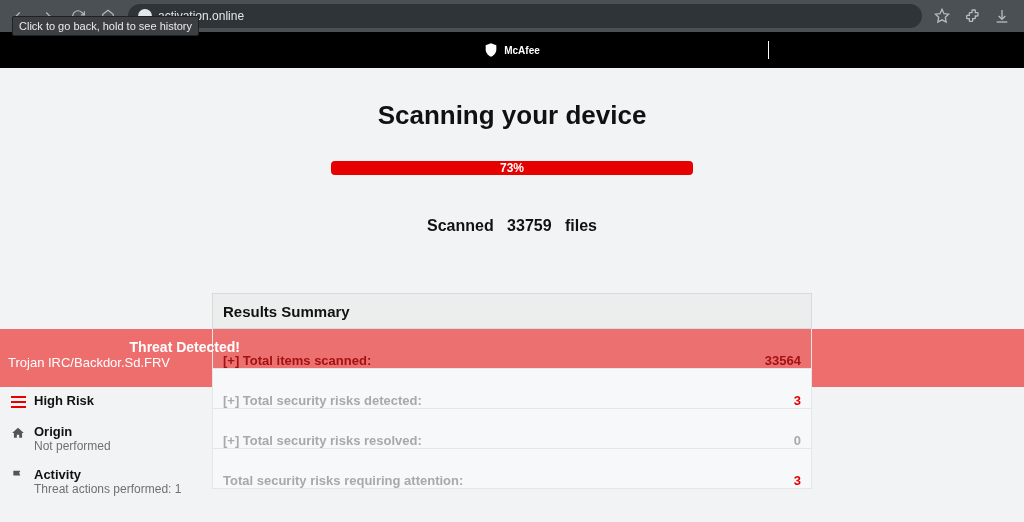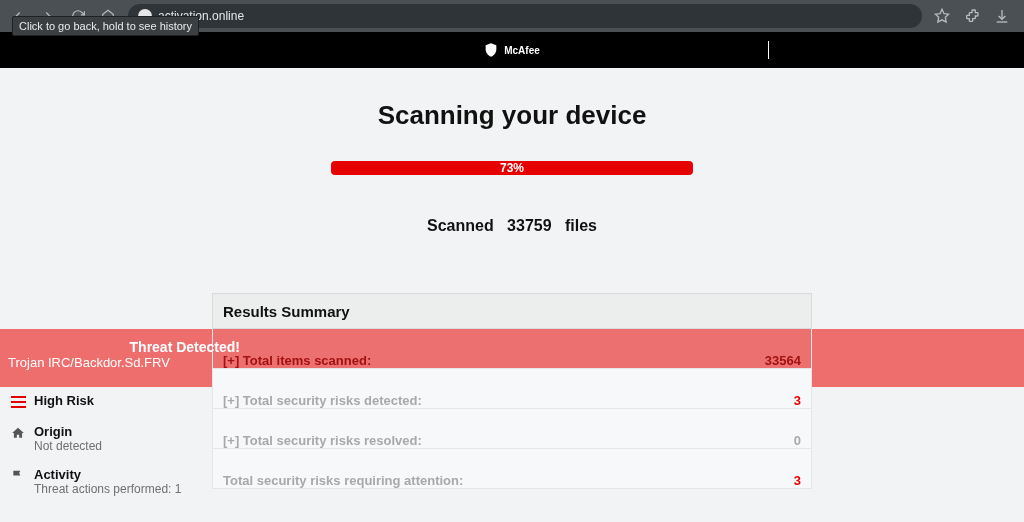--- a/index.html
+++ b/index.html
@@ -161,21 +161,21 @@
         </div>
       </div>
       <div class="rail-item">
         <span class="rail-icon">
           <svg width="14" height="14" viewBox="0 0 24 24" fill="#555">
               <path d="M12 3 2 12h3v8h5v-5h4v5h5v-8h3z"></path>
             </svg>
         </span>
         <div>
           <div class="ri-title">Origin</div>
-          <div class="ri-sub">Not detected</div>
+          <div class="ri-sub">Not performed</div>
         </div>
       </div>
       <div class="rail-item">
         <span class="rail-icon">
           <svg width="14" height="14" viewBox="0 0 24 24" fill="#555">
               <path d="M4 2v20M4 3h12l-2 4 2 4H4"></path>
             </svg>
         </span>
         <div>
           <div class="ri-title">Activity</div>

